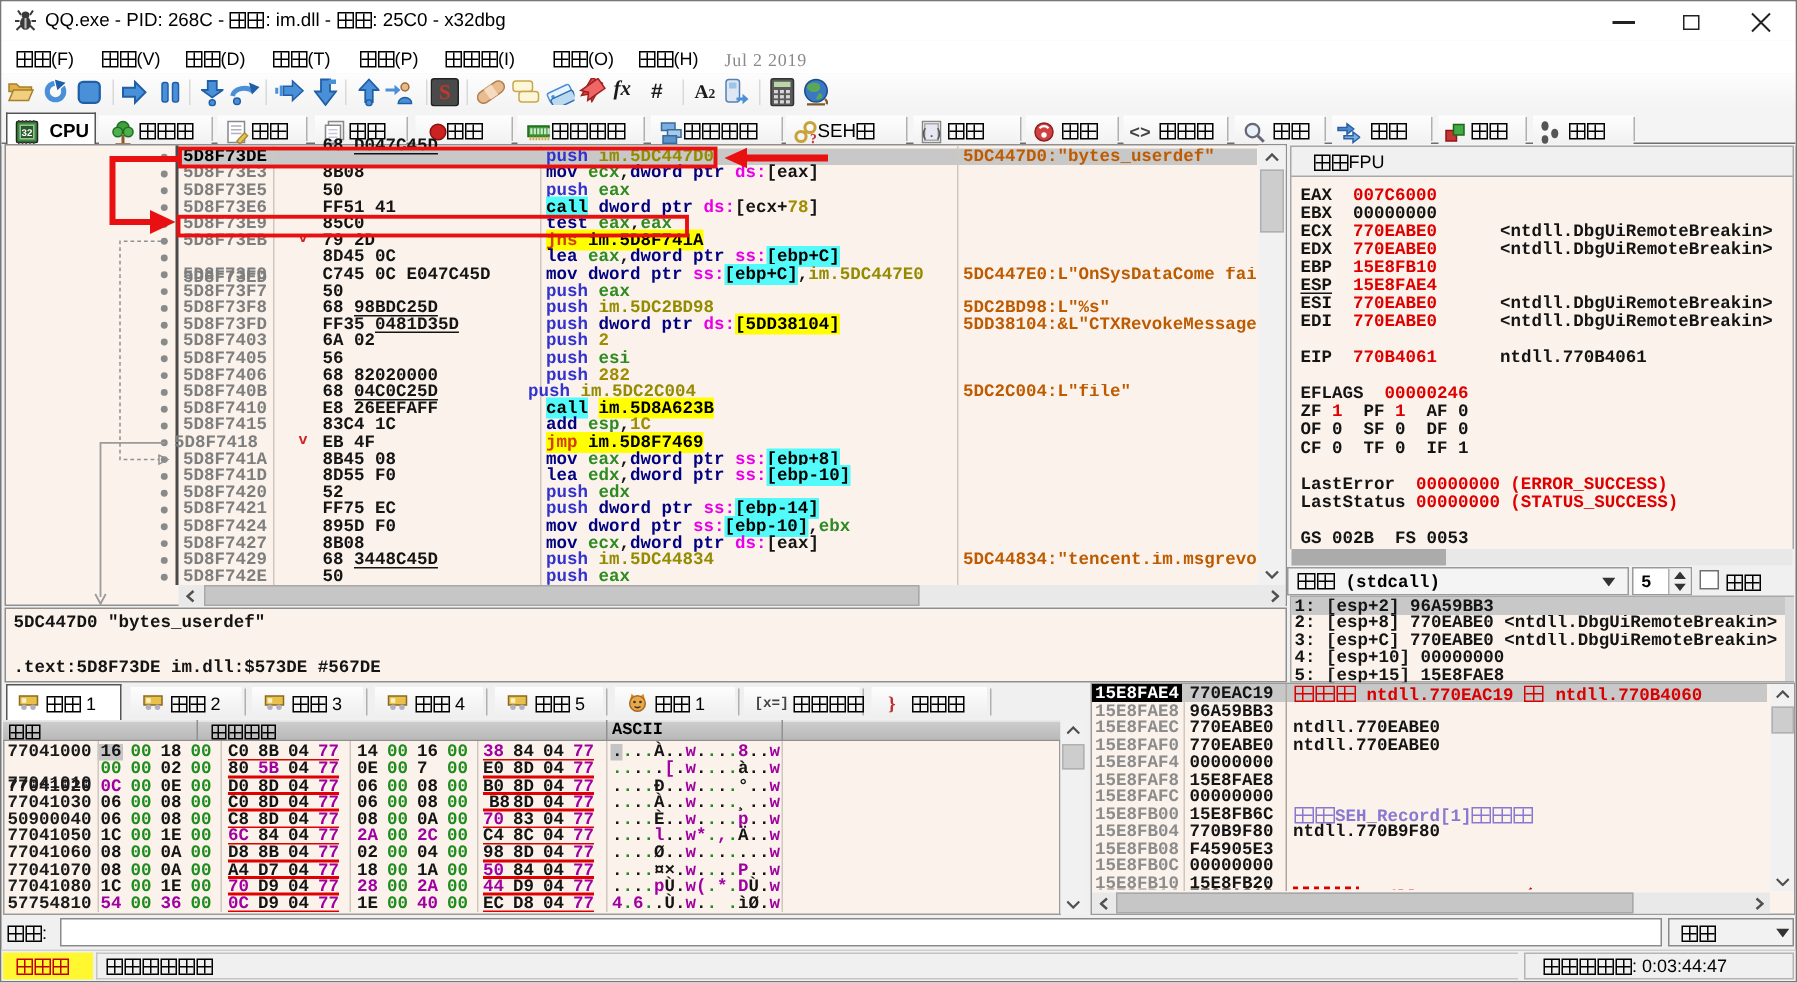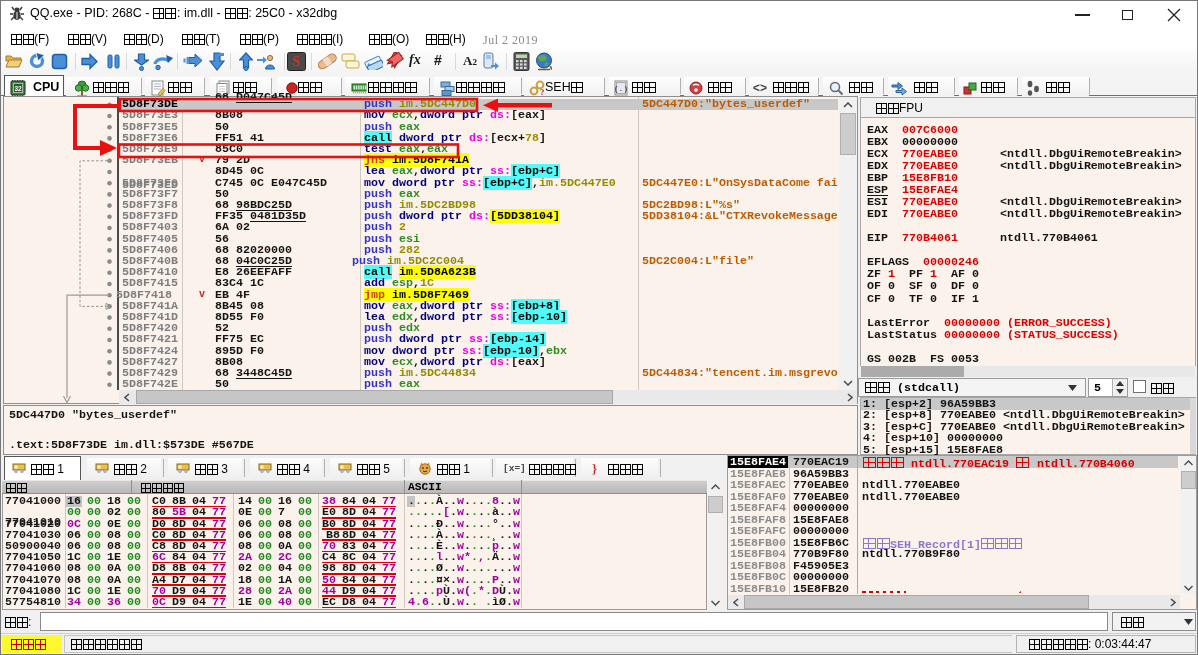--- a/index.html
+++ b/index.html
@@ -831,21 +831,21 @@
 <div class="a" style="left:322px;top:585.8px;width:80px;height:11.2px;font:bold 11.66px 'Liberation Mono';line-height:11.2px">
     <span style="position:absolute;left:0px;color:#a000a0">44</span>
     <span style="position:absolute;left:20px;color:#141414">D9</span>
     <span style="position:absolute;left:40px;color:#141414">04</span>
     <span style="position:absolute;left:60px;color:#a000a0">77</span>
     <div style="position:absolute;left:0;top:9.6px;width:74px;height:1.6px;background:#e00000"></div>
   </div>
 <div class="a" style="left:408px;top:585.8px;font:bold 11.66px 'Liberation Mono';line-height:11.2px;white-space:pre;color:#141414;"><span style="color:#141414">.</span><span style="color:#1e8c1e">.</span><span style="color:#141414">.</span><span style="color:#1e8c1e">.</span><span style="color:#a000a0">p</span><span style="color:#141414">Ù</span><span style="color:#141414">.</span><span style="color:#a000a0">w</span><span style="color:#a000a0">(</span><span style="color:#1e8c1e">.</span><span style="color:#a000a0">*</span><span style="color:#1e8c1e">.</span><span style="color:#a000a0">D</span><span style="color:#141414">Ù</span><span style="color:#141414">.</span><span style="color:#a000a0">w</span></div>
 <div class="a" style="left:5px;top:597.0px;font:bold 11.66px 'Liberation Mono';line-height:11.2px;white-space:pre;color:#1a1a1a;">57754810</div>
 <div class="a" style="left:67px;top:597.0px;width:80px;height:11.2px;font:bold 11.66px 'Liberation Mono';line-height:11.2px">
-    <span style="position:absolute;left:0px;color:#a000a0">34</span>
+    <span style="position:absolute;left:0px;color:#a000a0">54</span>
     <span style="position:absolute;left:20px;color:#1e8c1e">00</span>
     <span style="position:absolute;left:40px;color:#a000a0">36</span>
     <span style="position:absolute;left:60px;color:#1e8c1e">00</span>
   </div>
 <div class="a" style="left:152px;top:597.0px;width:80px;height:11.2px;font:bold 11.66px 'Liberation Mono';line-height:11.2px">
     <span style="position:absolute;left:0px;color:#a000a0">0C</span>
     <span style="position:absolute;left:20px;color:#141414">D9</span>
     <span style="position:absolute;left:40px;color:#141414">04</span>
     <span style="position:absolute;left:60px;color:#a000a0">77</span>
     <div style="position:absolute;left:0;top:9.6px;width:74px;height:1.6px;background:#e00000"></div>

